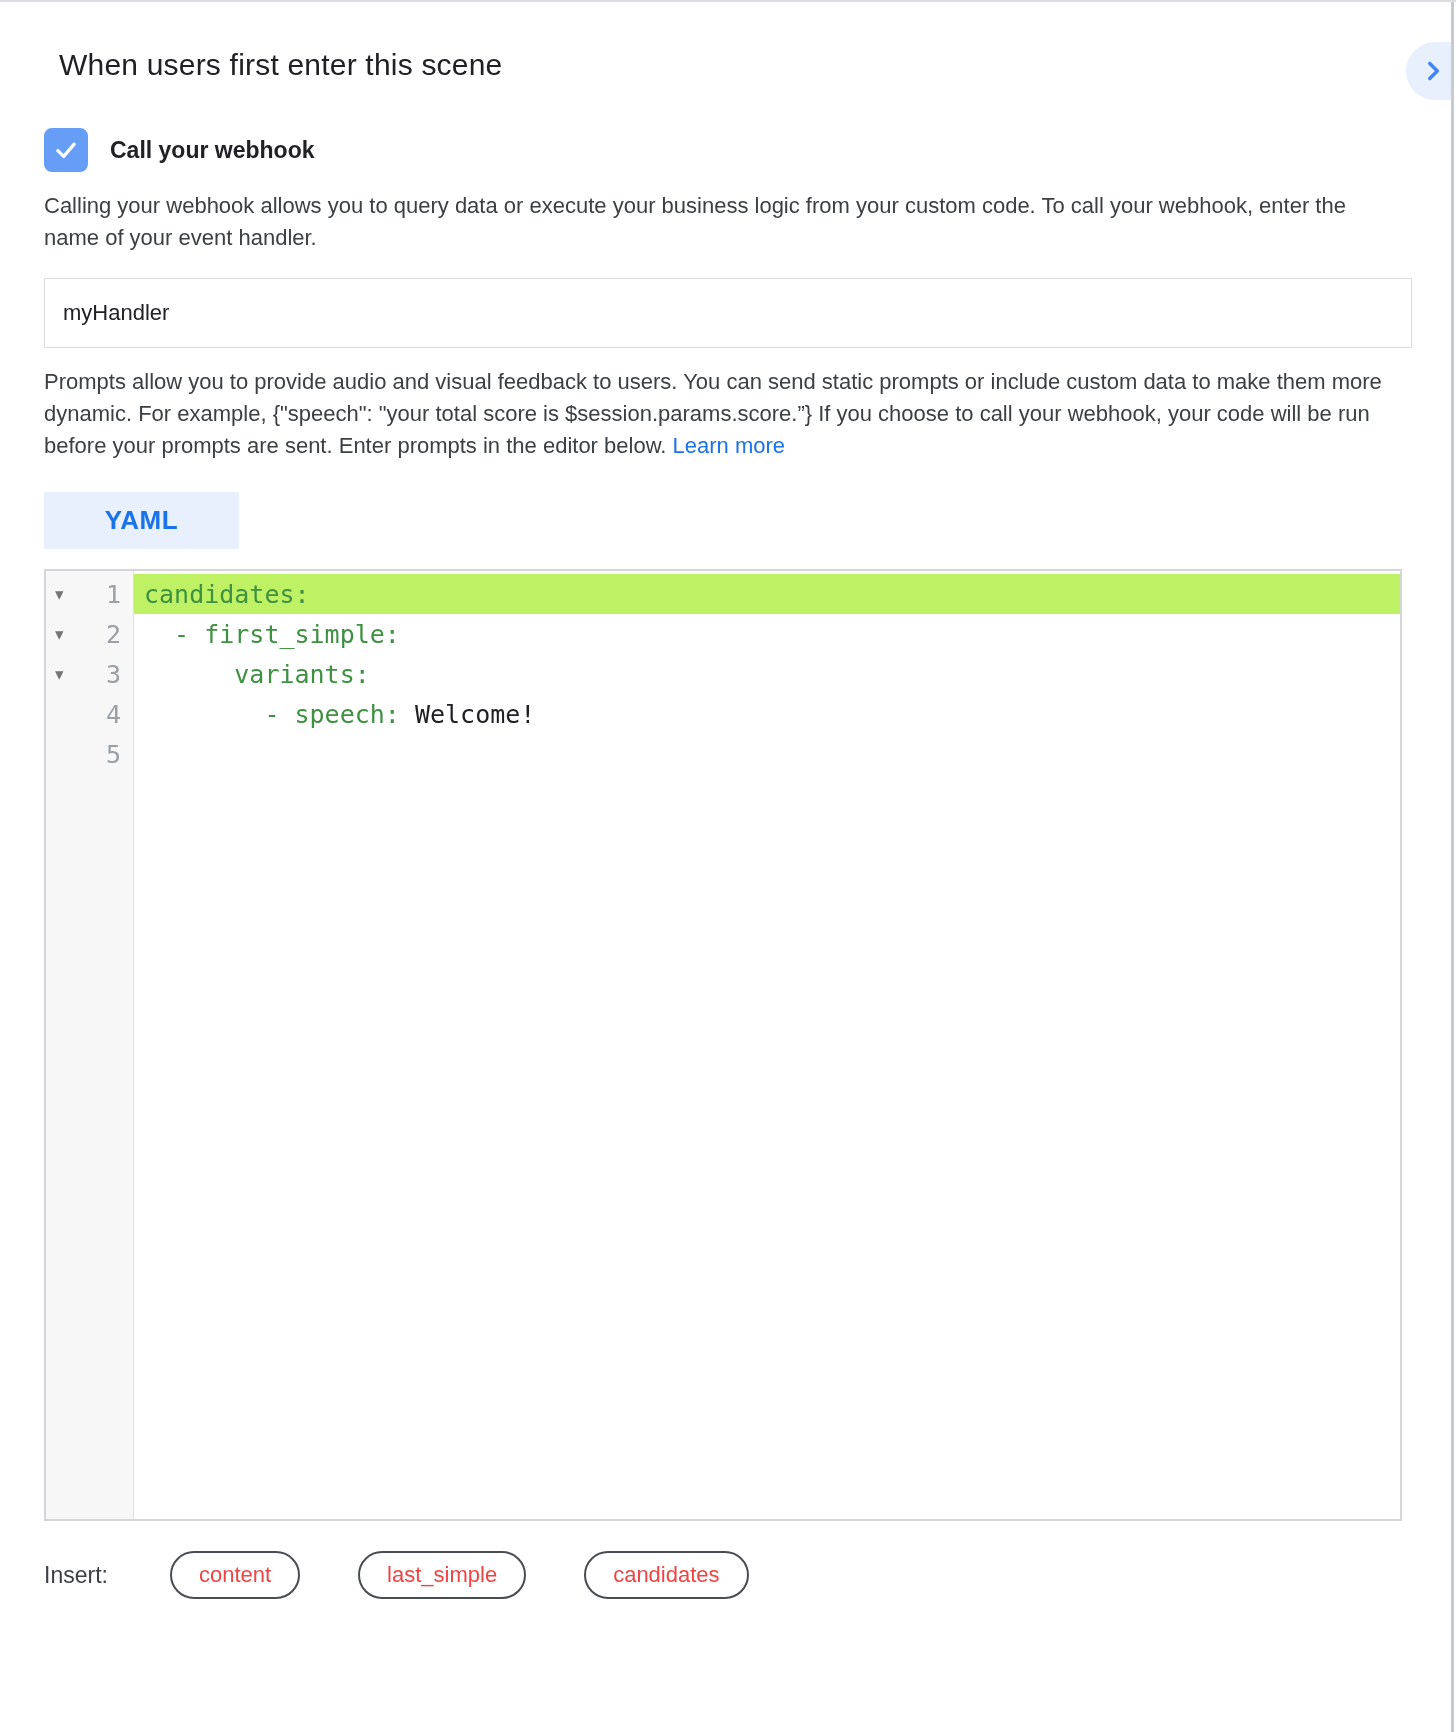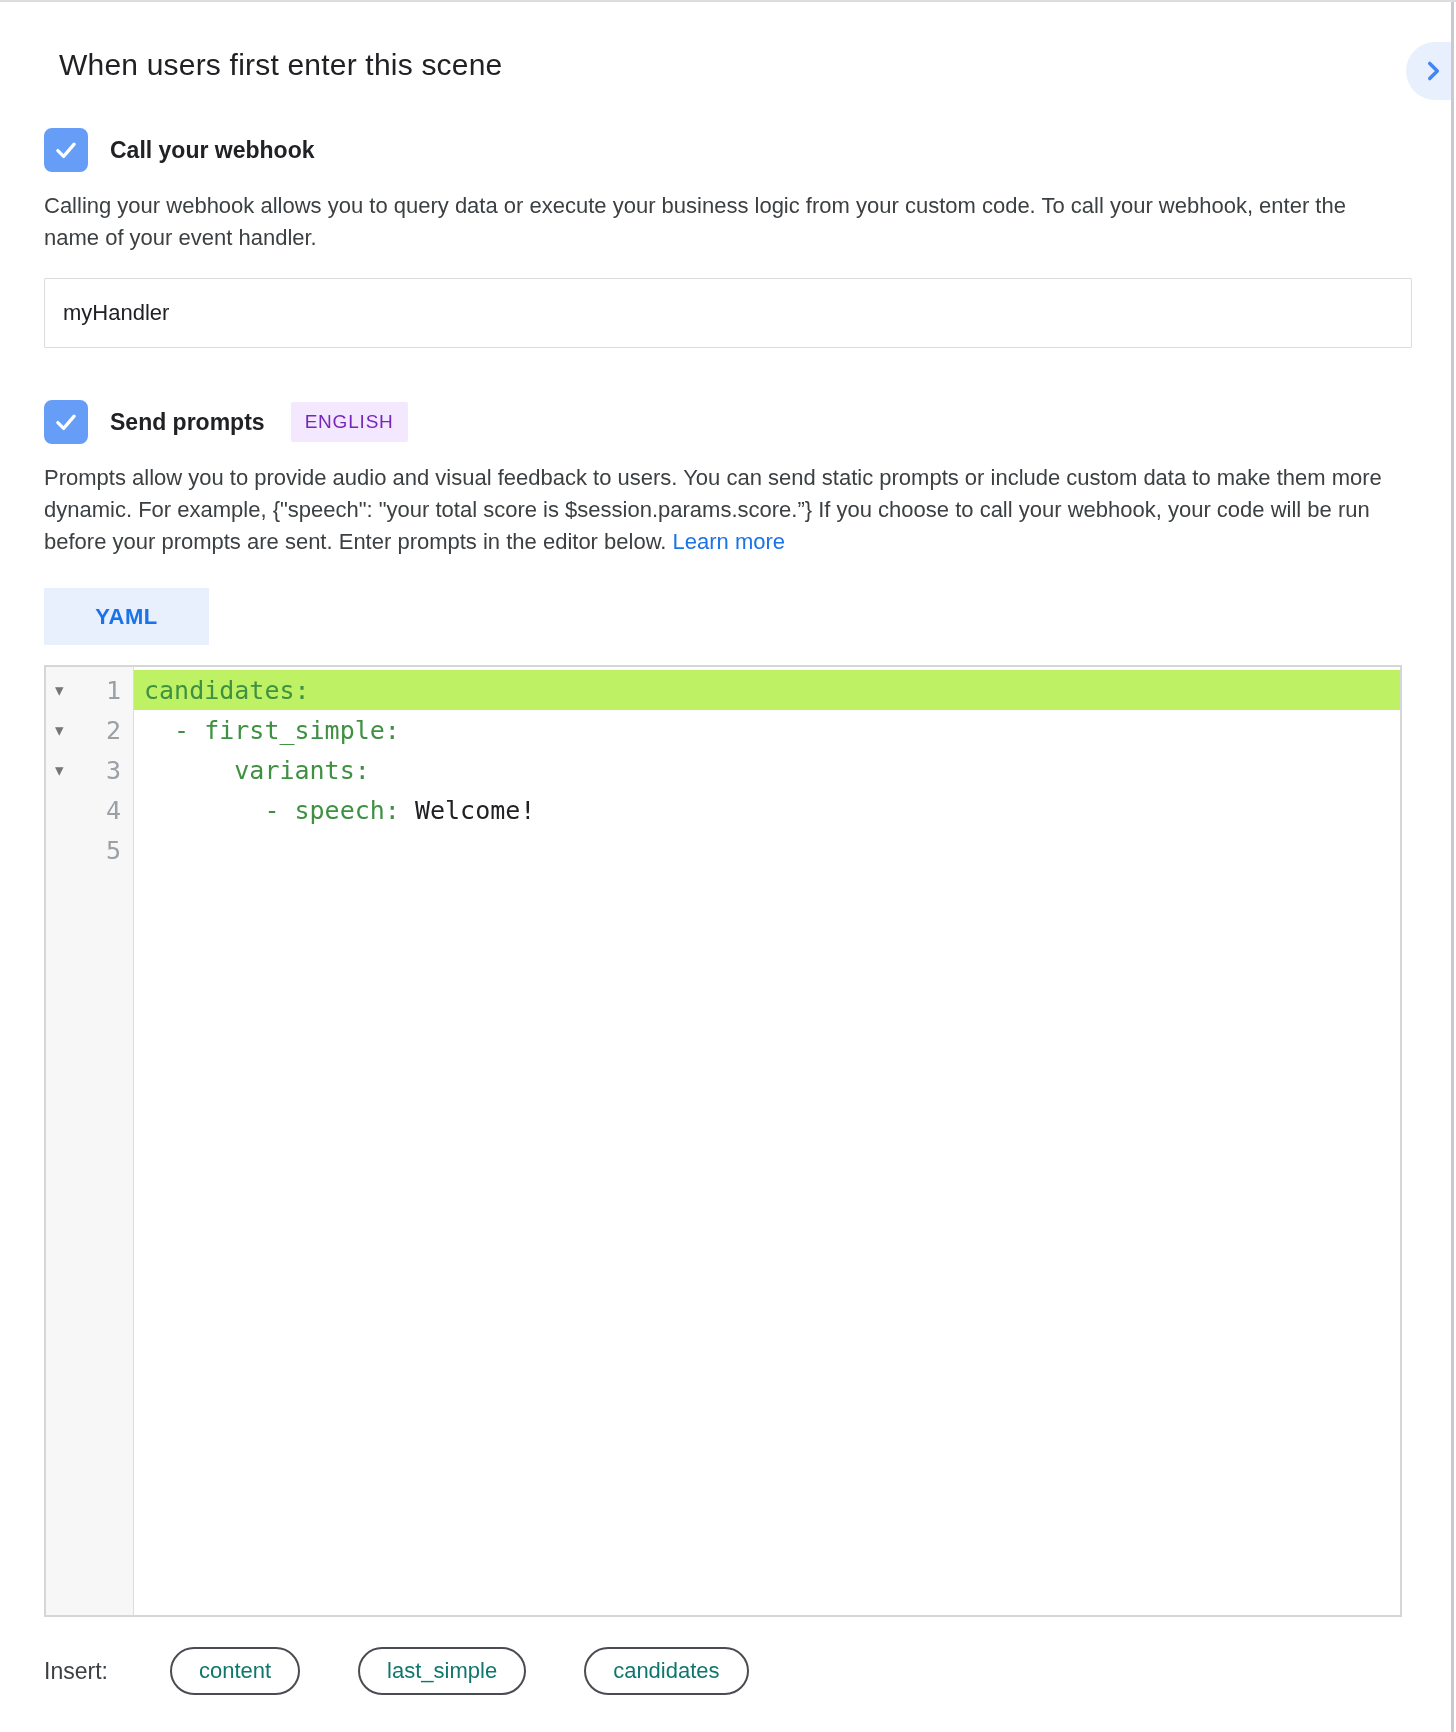--- a/index.html
+++ b/index.html
@@ -69,23 +69,23 @@
     width: 1368px; height: 70px;
     border: 1px solid #dadce0; border-radius: 1px;
     background: #fff;
     font-family: "Liberation Sans", sans-serif;
     font-size: 22px; color: #202124;
     padding: 0 18px; outline: none;
   }
 
   .tabs { display: flex; margin-top: 30px; }
   .tab {
-    width: 165px; height: 57px;
+    width: 195px; height: 57px;
     display: flex; align-items: center; justify-content: center;
-    font-size: 22px; color: #5f6368; letter-spacing: 0.5px;
+    font-size: 26px; color: #5f6368; letter-spacing: 0.5px;
     cursor: pointer; user-select: none;
   }
   .tab.active { background: #e8f0fe; color: #1a73e8; font-weight: 700; }
 
   .editor {
     margin-top: 20px;
     width: 1358px; height: 952px;
     border: 2px solid #d5d6da;
     display: flex;
     font-family: "DejaVu Sans Mono", monospace;
@@ -117,21 +117,21 @@
   .tok-green { color: #3f9142; }
   .tok-plain { color: #202124; }
 
   .insert-row { display: flex; align-items: center; margin-top: 30px; gap: 32px; }
   .insert-label { font-size: 23px; color: #3c4043; }
   .chip {
     margin-left: 26px;
     background: #fff; border: 2px solid #494c50; border-radius: 25px;
     height: 48px; padding: 0 27px;
     font-family: "Liberation Sans", sans-serif;
-    font-size: 22px; color: #0f766e;
+    font-size: 22px; color: #ef4444;
     cursor: pointer;
   }
   .chip:first-of-type { margin-left: 30px; }
 </style>
 </head>
 <body>
 
 <div class="panel">
 
   <button class="collapse-btn">
@@ -149,29 +149,20 @@
           <polyline points="5,12.5 10,17.5 19,7" fill="none" stroke="#ffffff" stroke-width="2.8" stroke-linecap="round" stroke-linejoin="round"></polyline>
         </svg>
       </span>
       <span class="check-label">Call your webhook</span>
     </div>
 
     <p class="desc">Calling your webhook allows you to query data or execute your business logic from your custom code. To call your webhook, enter the name of your event handler.</p>
 
     <input type="text" class="handler-input" value="myHandler" style="">
 
-    <div class="check-row second">
-      <span class="checkbox checked">
-        <svg class="checkmark" width="28" height="28" viewBox="0 0 24 24">
-          <polyline points="5,12.5 10,17.5 19,7" fill="none" stroke="#ffffff" stroke-width="2.8" stroke-linecap="round" stroke-linejoin="round"></polyline>
-        </svg>
-      </span>
-      <span class="check-label">Send prompts</span>
-      <span class="lang-badge">ENGLISH</span>
-    </div>
 
     <p class="desc"><span>Prompts allow you to provide audio and visual feedback to users. You can send static prompts or include custom data to make them more dynamic. For example, {"speech": "your total score is $session.params.score.”} If you choose to call your webhook, your code will be run before your prompts are sent. Enter prompts in the editor below.</span> <a class="learn-more">Learn more</a></p>
 
     <div class="tabs">
       <div class="tab active">YAML</div>
     </div>
 
     <div class="editor">
       <div class="gutter">
         <div class="gutter-row">

